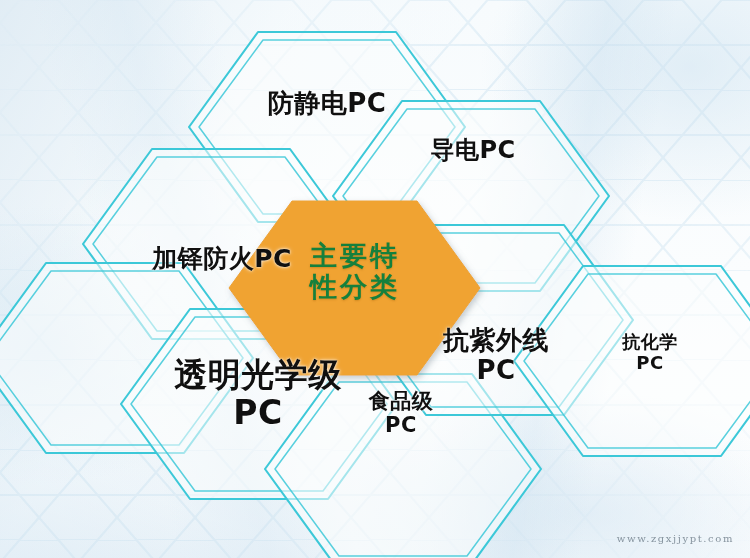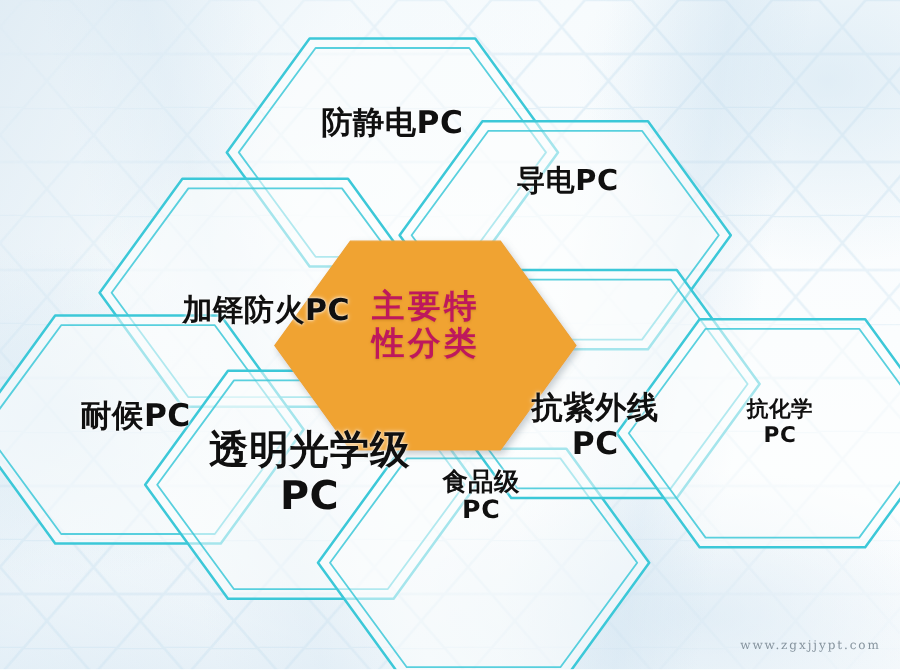--- a/index.html
+++ b/index.html
@@ -56,21 +56,21 @@
     text-align: center;
     color: #101010;
     font-weight: 700;
     letter-spacing: 0.5px;
     line-height: 1.16;
     white-space: pre-line;
     text-shadow: 0 0 2px rgba(255,255,255,0.95), 0 0 4px rgba(255,255,255,0.7);
     pointer-events: none;
   }
   .hex-label.center {
-    color: #be185d;
+    color: #15803d;
     text-shadow: 0 1px 2px rgba(150,90,0,0.35);
     letter-spacing: 3px;
   }
 
   
   #watermark {
     position: absolute;
     right: 16px;
     bottom: 14px;
     font-family: "DejaVu Serif", "Liberation Serif", serif;
@@ -162,21 +162,20 @@
       <polygon points="292,201 417,201 480,288 417,375 292,375 229,288" fill="#F0A331" stroke="#EDA336" stroke-width="1"></polygon>
     </g>
   </svg>
 
   <div class="hex-label" style="left:220px; top:88px; width:214px; font-size:26px;">防静电PC</div>
 
   <div class="hex-label" style="left:380px; top:137px; width:186px; font-size:24px;text-align:center;">导电PC</div>
 
   <div class="hex-label" style="left:120px; top:212px; width:204px; font-size:25px;margin-top:32px;">加铎防火PC</div>
 
-  <div class="hex-label" style="left:20px; top:332px; width:186px; font-size:26px;">耐候PC</div>
 
   <div class="hex-label" style="left:165px; top:356px; width:186px; font-size:33px;">透明光学级
 PC</div>
 
   <div class="hex-label" style="left:317px; top:389px; width:168px; font-size:21px;">食品级
 PC</div>
 
   <div class="hex-label" style="left:408px; top:281px; width:176px; font-size:26px;margin-top:44px;">抗紫外线
 PC</div>
 

